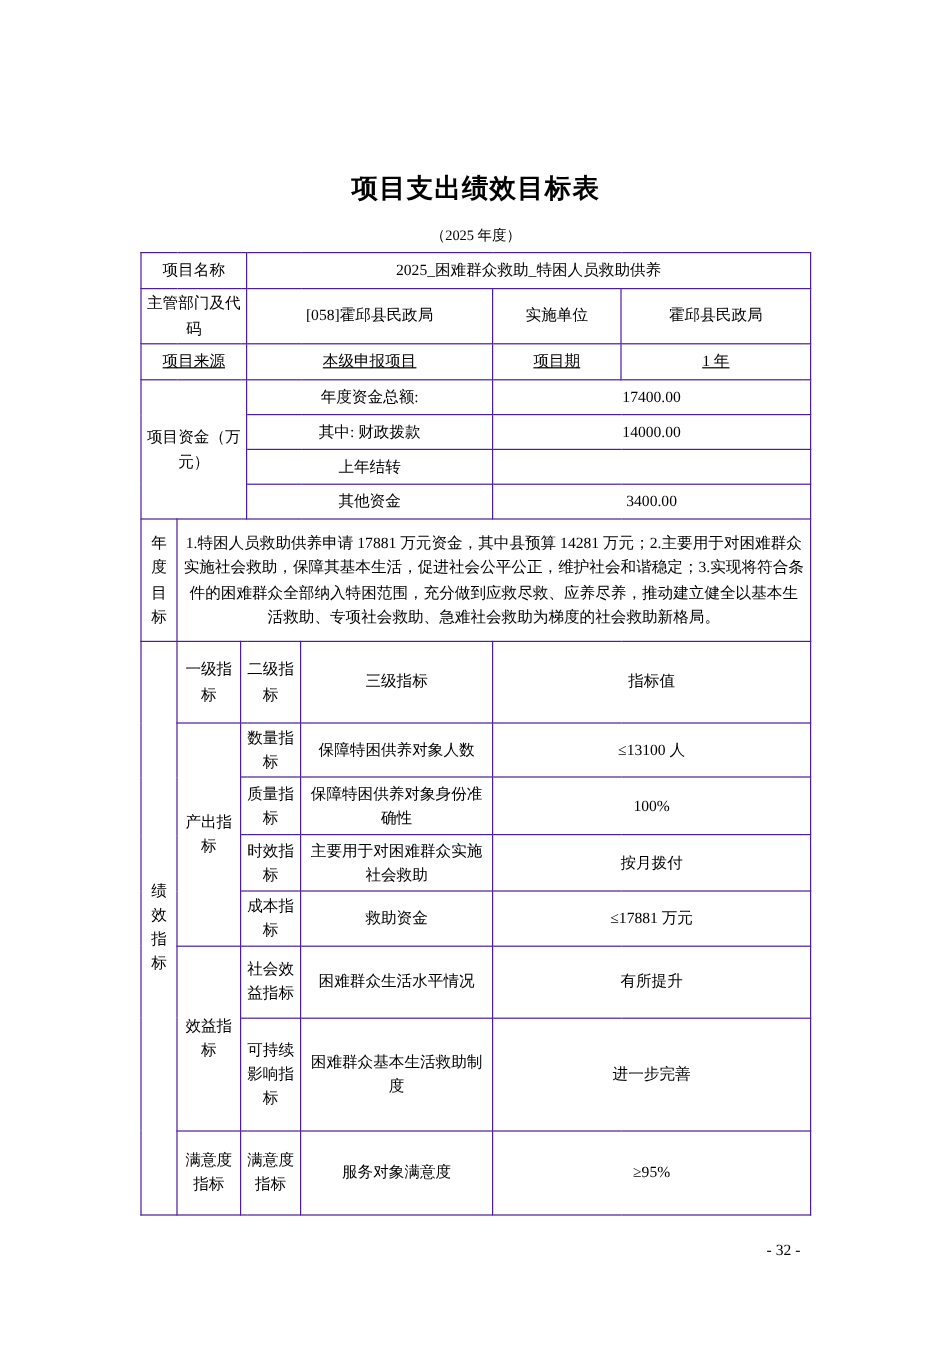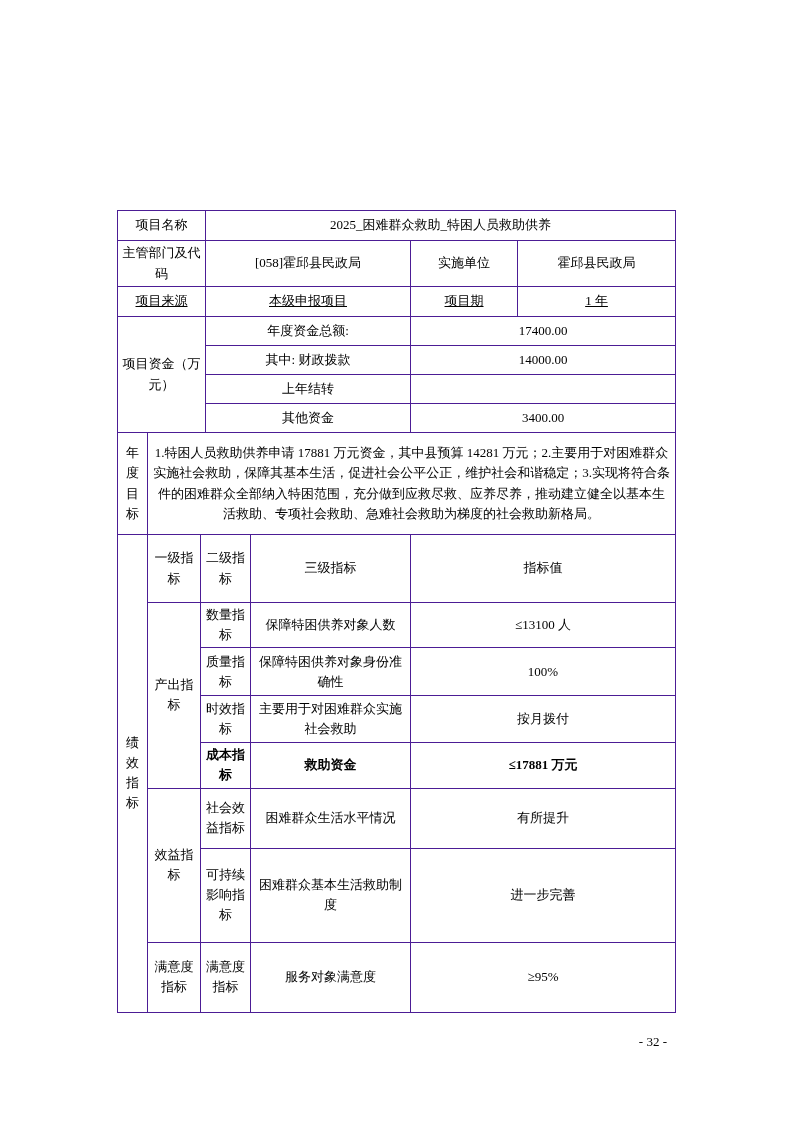--- a/index.html
+++ b/index.html
@@ -58,35 +58,37 @@
 
   tr.r-name  { height: 30px; }
   tr.r-dept  { height: 46px; }
   tr.r-src   { height: 30px; text-decoration: underline; }
   tr.r-fund  { height: 29px; }
   tr.r-goal  { height: 102px; }
   tr.r-phead { height: 68px; }
   tr.r-p1 { height: 44px; }
   tr.r-p2 { height: 48px; }
   tr.r-p3 { height: 47px; }
-  tr.r-p4 { height: 36px; font-weight: bold; }
+  tr.r-p4 { height: 36px; }
   tr.r-e1 { height: 60px; }
   tr.r-e2 { height: 94px; }
   tr.r-s1 { height: 70px; }
 
   .page-number {
     position: absolute; top: 1034px; right: 126px;
     font-size: 13px;
   }
 </style>
 </head>
 <body>
 
 <div class="page">
 
+  <div class="doc-title">项目支出绩效目标表</div>
+  <div class="doc-subtitle">（2025 年度）</div>
 
   <table class="main">
     <colgroup>
       <col style="width:30px">
         <col style="width:53px">
         <col style="width:5px">
       <col style="width:45px">
         <col style="width:160px">
         <col style="width:107px">
       <col style="width:158px">

